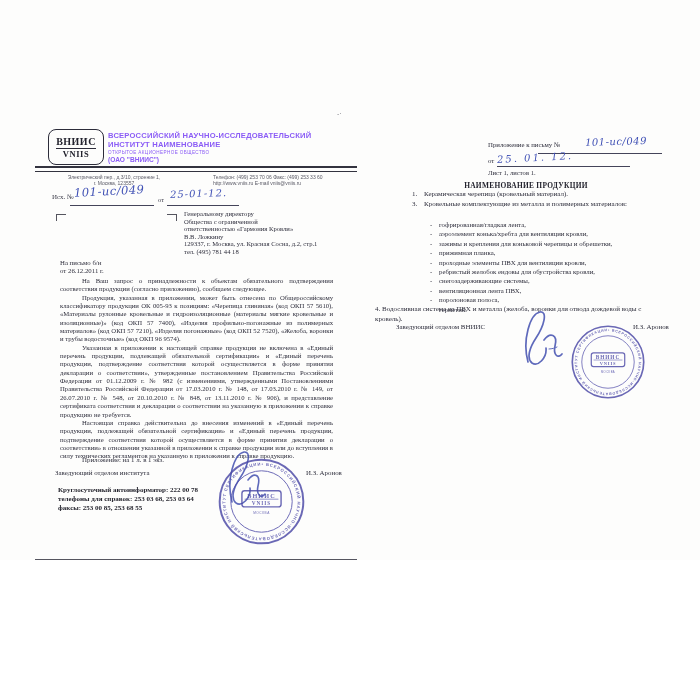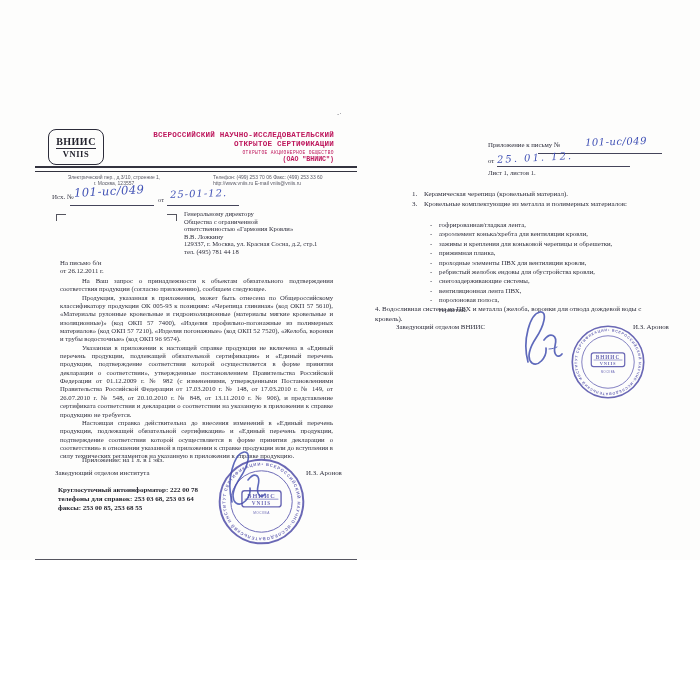--- a/index.html
+++ b/index.html
@@ -14,21 +14,21 @@
   
   .logo-box{
     left:48px; top:129px; width:54px; height:34px;
     border:1.6px solid #2c2c3a; border-radius:8px;
     display:flex; flex-direction:column; align-items:center; justify-content:center;
     background:#fdfdfc;
   }
   .logo-ru{font-weight:bold; font-size:10px; letter-spacing:.5px; color:#23232e; line-height:11px;}
   .logo-div{width:40px; border-top:1px solid #2c2c3a; margin:1px 0;}
   .logo-en{font-weight:bold; font-size:8.5px; letter-spacing:.6px; color:#23232e; line-height:9px;}
-  .org-header{left:108px; top:131px; width:226px; text-align:right; color:#be185d;font-family:Liberation Mono, monospace;}
+  .org-header{left:108px; top:131px; width:226px; text-align:left; color:#8b5cf6;}
   .org-l1,.org-l2{font-weight:bold; font-size:7.6px; line-height:9px; letter-spacing:.2px;}
   .org-l3{font-size:4.6px; line-height:6px; letter-spacing:.4px; margin-top:1px;}
   .org-l4{font-weight:bold; font-size:6.6px; line-height:8px;}
   .dbl-rule{left:35px; top:166px; width:322px; height:3px;
     border-top:2.6px solid #33333f; border-bottom:1px solid #33333f;}
   .addr-left{left:38px; top:174px; width:152px; text-align:center; font-size:5px; line-height:6.3px; color:#5a5a66;}
   .addr-right{left:213px; top:174px; width:150px; font-size:5px; line-height:6.3px; color:#5a5a66;}
   
   .outgoing{left:52px; top:193px; font-size:7px; color:#3a3a48;text-align:right;}
   .hw{font-style:italic; color:#4051b5; font-family:"DejaVu Serif","Liberation Serif",serif;}
@@ -86,21 +86,21 @@
 <div class="scan">
 
   <div class="abs logo-box">
     <span class="logo-ru">ВНИИС</span>
     <span class="logo-div"></span>
     <span class="logo-en">VNIIS</span>
   </div>
 
   <div class="abs org-header sans">
     <div class="org-l1">ВСЕРОССИЙСКИЙ  НАУЧНО-ИССЛЕДОВАТЕЛЬСКИЙ</div>
-    <div class="org-l2">ОТКРЫТОЕ  СЕРТИФИКАЦИИ</div>
+    <div class="org-l2">ИНСТИТУТ  НАИМЕНОВАНИЕ</div>
     <div class="org-l3">ОТКРЫТОЕ АКЦИОНЕРНОЕ ОБЩЕСТВО</div>
     <div class="org-l4">(ОАО  "ВНИИС")</div>
   </div>
 
   <div class="abs dbl-rule"></div>
 
   <div class="abs addr-left sans">
     <div>Электрический пер., д.3/10, строение 1,</div>
     <div>г. Москва, 123557</div>
   </div>
@@ -179,20 +179,21 @@
   <div class="abs artifact sans">-·</div>
 
   <div class="abs p2-header">Приложение к письму №</div>
   <div class="abs hw hw-num2">101-ис/049</div>
   <div class="abs u-line u3"></div>
   <div class="abs p2-ot">от</div>
   <div class="abs hw hw-date2">25. 01. 12.</div>
   <div class="abs u-line u4"></div>
   <div class="abs p2-sheet">Лист 1, листов 1.</div>
 
+  <div class="abs p2-title">НАИМЕНОВАНИЕ ПРОДУКЦИИ</div>
 
   <div class="abs p2-list">
     <div>
       <span class="num">1.</span><span>Керамическая черепица (кровельный материал).</span>
     </div>
     <div>
       <span class="num">3.</span><span>Кровельные комплектующие из металла и полимерных материалов:</span>
     </div>
   </div>
 

